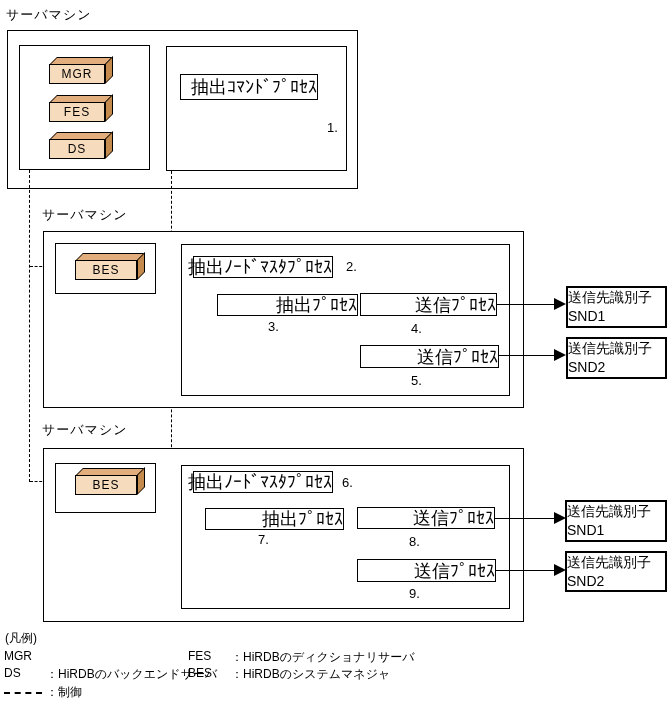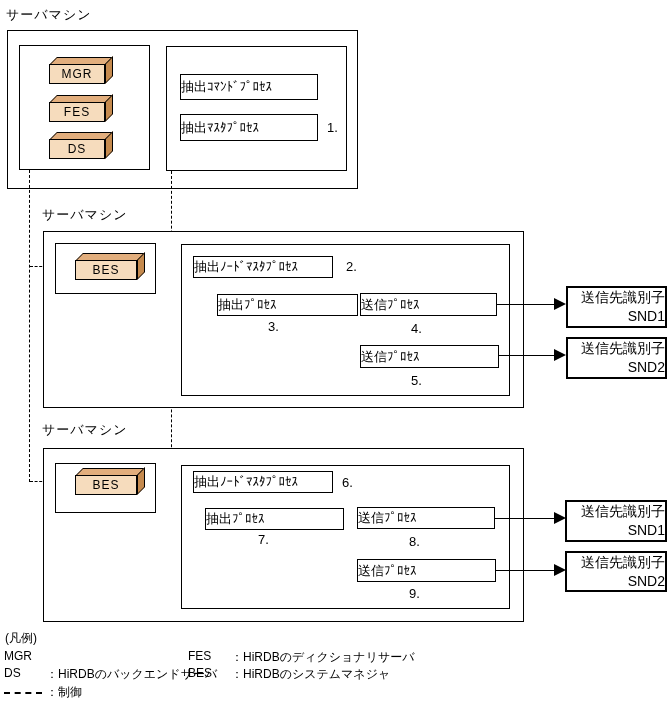--- a/index.html
+++ b/index.html
@@ -8,27 +8,27 @@
     --node-top:#e2ae7d;
     --node-side:#c58a4e;
     --bg:#ffffff;
   }
   *{box-sizing:border-box;margin:0;padding:0}
   html,body{background:var(--bg)}
   body{font-family:"Liberation Sans","DejaVu Sans",sans-serif;color:var(--line)}
   .canvas{position:relative;width:671px;height:711px;background:var(--bg);overflow:hidden}
   .lbl{position:absolute;font-size:13px;letter-spacing:1px;white-space:nowrap}
   .box{position:absolute;border:1px solid var(--line);background:var(--bg)}
-  .proc{display:flex;align-items:center;justify-content:flex-start;font-size:13px;white-space:nowrap}
+  .proc{display:flex;align-items:center;justify-content:flex-end;font-size:18px;white-space:nowrap}
   .num{position:absolute;font-size:13px;white-space:nowrap}
   .dash-v{position:absolute;width:0;border-left:1px dashed var(--line)}
   .dash-h{position:absolute;height:0;border-top:1px dashed var(--line)}
   .aline{position:absolute;height:1px;background:var(--line)}
   .ahead{position:absolute;width:0;height:0;border-top:6px solid transparent;border-bottom:6px solid transparent;border-left:12px solid var(--line)}
-  .dest{position:absolute;border:2px solid var(--line);background:var(--bg);display:flex;flex-direction:column;align-items:flex-end;justify-content:center;font-size:14px;line-height:19px;white-space:nowrap}
+  .dest{position:absolute;border:2px solid var(--line);background:var(--bg);display:flex;flex-direction:column;align-items:flex-start;justify-content:center;font-size:14px;line-height:19px;white-space:nowrap}
   .b3{position:absolute;width:64px;height:27px}
   .b3 .face-top{position:absolute;left:0;top:0;width:56px;height:8px;background:var(--node-top);border:1px solid var(--line);transform:skewX(-45deg);transform-origin:0 100%}
   .b3 .face-side{position:absolute;left:56px;top:7px;width:8px;height:20px;background:var(--node-side);border:1px solid var(--line);transform:skewY(-45deg);transform-origin:0 0}
   .b3 .face-front{position:absolute;left:0;top:7px;width:56px;height:20px;background:var(--node-front);border:1px solid var(--line);display:flex;align-items:center;justify-content:center;font-size:12px;letter-spacing:1px}
   .b3.wide{width:70px}
   .b3.wide .face-top{width:62px}
   .b3.wide .face-side{left:62px}
   .b3.wide .face-front{width:62px}
   .legend-text{position:absolute;font-size:12px;white-space:nowrap}
   .legend-dash{position:absolute;height:0;border-top:2px dashed var(--line)}
@@ -60,23 +60,20 @@
     <div class="face-top"></div>
     <div class="face-side"></div>
     <div class="face-front">
       <span>DS</span>
     </div>
   </div>
 
   <div class="box" style="left:166px;top:46px;width:181px;height:125px"></div>
   <div class="box proc" style="left:180px;top:74px;width:138px;height:26px">
     <span>抽出ｺﾏﾝﾄﾞﾌﾟﾛｾｽ</span>
-  </div>
-  <div class="box proc" style="left:180px;top:114px;width:138px;height:27px">
-    <span>抽出ﾏｽﾀﾌﾟﾛｾｽ</span>
   </div>
   <span class="num" style="left:327px;top:120px">1.</span>
 
   <div class="dash-v" style="left:29px;top:170px;height:312px"></div>
   <div class="dash-h" style="left:30px;top:266px;width:26px"></div>
   <div class="dash-h" style="left:30px;top:481px;width:26px"></div>
   <div class="dash-v" style="left:171px;top:171px;height:311px"></div>
   <div class="dash-h" style="left:172px;top:266px;width:21px"></div>
   <div class="dash-h" style="left:172px;top:481px;width:21px"></div>
 

